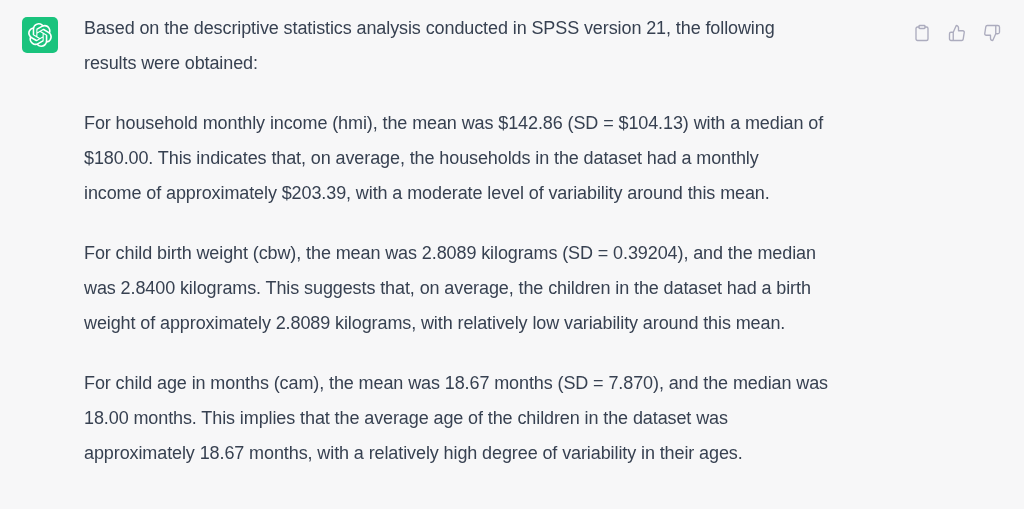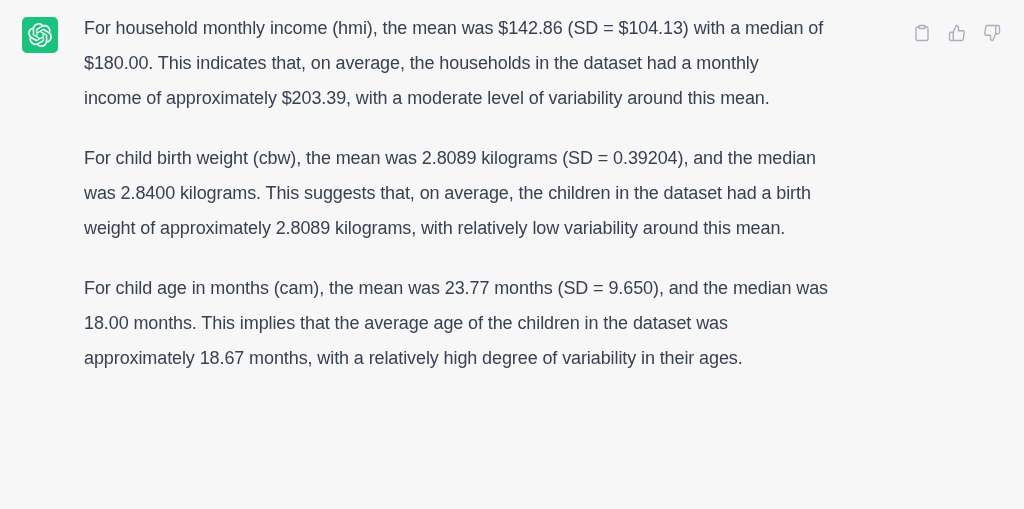--- a/index.html
+++ b/index.html
@@ -87,27 +87,29 @@
 
   <div class="avatar">
     <span style="display:flex">
       <svg viewBox="0 0 24 24" xmlns="http://www.w3.org/2000/svg">
           <path d="M22.2819 9.8211a5.9847 5.9847 0 0 0-.5157-4.9108 6.0462 6.0462 0 0 0-6.5098-2.9A6.0651 6.0651 0 0 0 4.9807 4.1818a5.9847 5.9847 0 0 0-3.9977 2.9 6.0462 6.0462 0 0 0 .7427 7.0966 5.98 5.98 0 0 0 .511 4.9107 6.051 6.051 0 0 0 6.5146 2.9001A5.9847 5.9847 0 0 0 13.2599 24a6.0557 6.0557 0 0 0 5.7718-4.2058 5.9894 5.9894 0 0 0 3.9977-2.9001 6.0557 6.0557 0 0 0-.7475-7.073zm-9.022 12.6081a4.4755 4.4755 0 0 1-2.8764-1.0408l.1419-.0804 4.7783-2.7582a.7948.7948 0 0 0 .3927-.6813v-6.7369l2.02 1.1686a.071.071 0 0 1 .038.0615v5.5826a4.504 4.504 0 0 1-4.4945 4.4849zm-9.6607-4.1254a4.4708 4.4708 0 0 1-.5346-3.0137l.142.0852 4.783 2.7582a.7712.7712 0 0 0 .7806 0l5.8428-3.3685v2.3324a.0804.0804 0 0 1-.0332.0615L9.74 19.9502a4.4992 4.4992 0 0 1-6.1408-1.6464zM2.3408 7.8956a4.485 4.485 0 0 1 2.3655-1.9728V11.6a.7664.7664 0 0 0 .3879.6765l5.8144 3.3543-2.0201 1.1685a.0757.0757 0 0 1-.071 0l-4.8303-2.7865A4.504 4.504 0 0 1 2.3408 7.8956zm16.5963 3.8558L13.1038 8.364 15.1192 7.2a.0757.0757 0 0 1 .071 0l4.8303 2.7913a4.4944 4.4944 0 0 1-.6765 8.1042v-5.6772a.79.79 0 0 0-.407-.667zm2.0107-3.0231l-.142-.0852-4.7735-2.7818a.7759.7759 0 0 0-.7854 0L9.409 9.2297V6.8974a.0662.0662 0 0 1 .0284-.0615l4.8303-2.7866a4.4992 4.4992 0 0 1 6.6802 4.66zM8.3065 12.863l-2.02-1.1638a.0804.0804 0 0 1-.038-.0567V6.0742a4.4992 4.4992 0 0 1 7.3757-3.4537l-.142.0805L8.704 5.459a.7948.7948 0 0 0-.3927.6813zm1.0976-2.3654l2.602-1.4998 2.6069 1.4998v2.9994l-2.5974 1.4997-2.6067-1.4997z"></path>
         </svg>
     </span>
   </div>
 
   <div class="message-content">
+      <p>Based on the descriptive statistics analysis conducted in SPSS version 21, the following
+results were obtained:</p>
       <p>For household monthly income (hmi), the mean was $142.86 (SD = $104.13) with a median of
 $180.00. This indicates that, on average, the households in the dataset had a monthly
 income of approximately $203.39, with a moderate level of variability around this mean.</p>
       <p>For child birth weight (cbw), the mean was 2.8089 kilograms (SD = 0.39204), and the median
 was 2.8400 kilograms. This suggests that, on average, the children in the dataset had a birth
 weight of approximately 2.8089 kilograms, with relatively low variability around this mean.</p>
-      <p>For child age in months (cam), the mean was 23.77 months (SD = 9.650), and the median was
+      <p>For child age in months (cam), the mean was 18.67 months (SD = 7.870), and the median was
 18.00 months. This implies that the average age of the children in the dataset was
 approximately 18.67 months, with a relatively high degree of variability in their ages.</p>
     </div>
 
   <div class="message-actions">
     <button class="action-btn">
       <span style="display:flex">
         <svg viewBox="0 0 24 24" xmlns="http://www.w3.org/2000/svg">
             <path d="M16 4h2a2 2 0 0 1 2 2v14a2 2 0 0 1-2 2H6a2 2 0 0 1-2-2V6a2 2 0 0 1 2-2h2"></path>
             <rect x="8" y="2" width="8" height="4" rx="1" ry="1"></rect>

